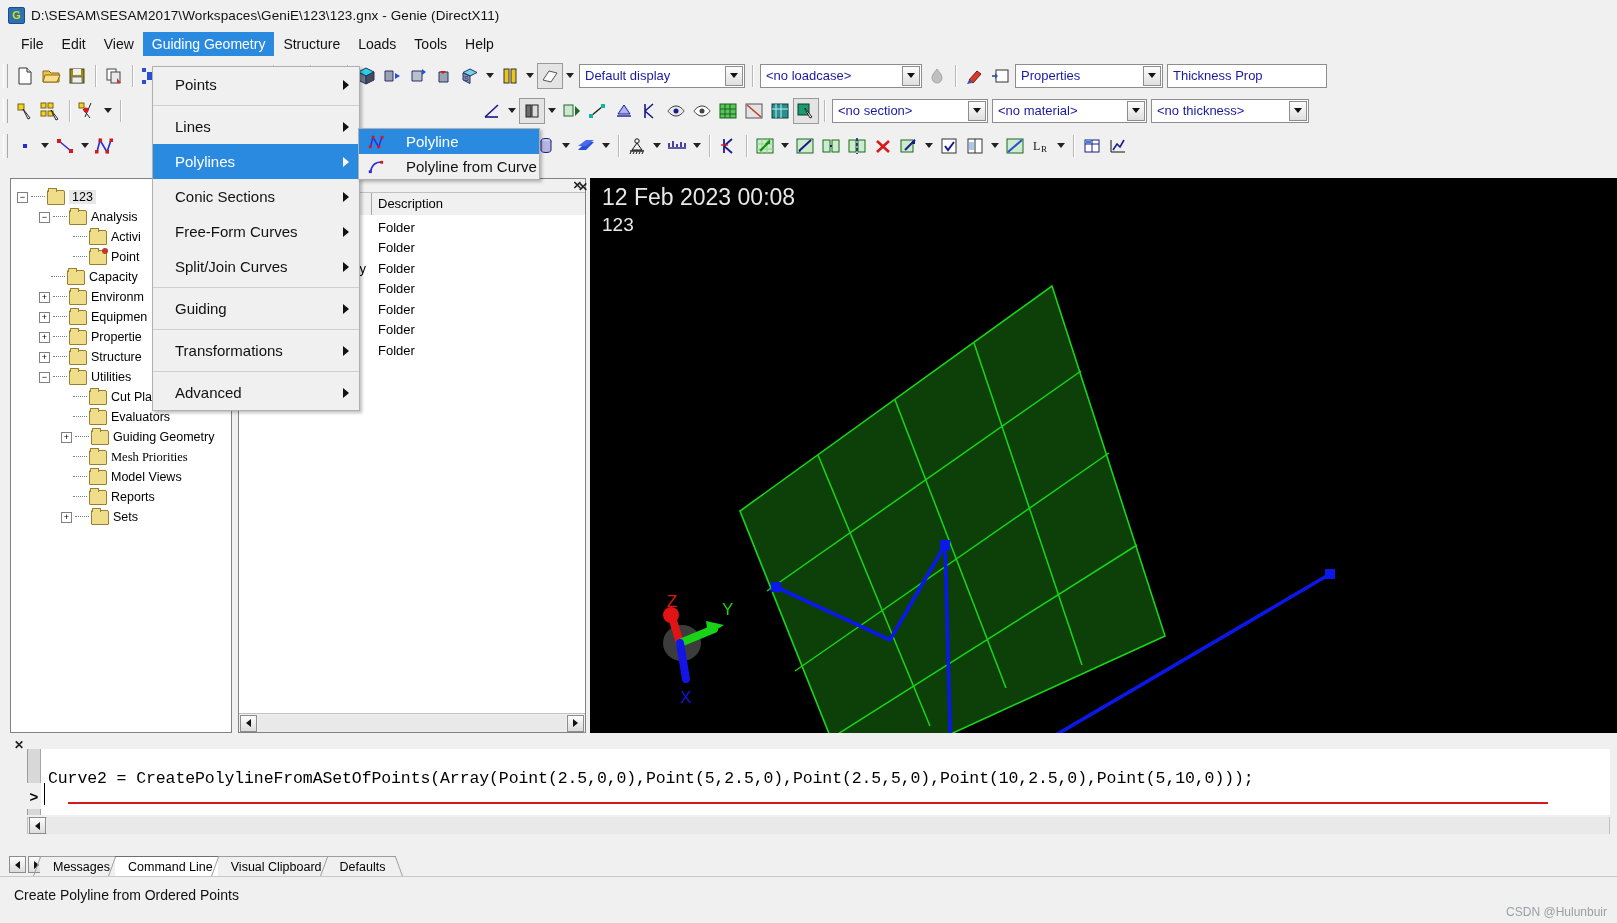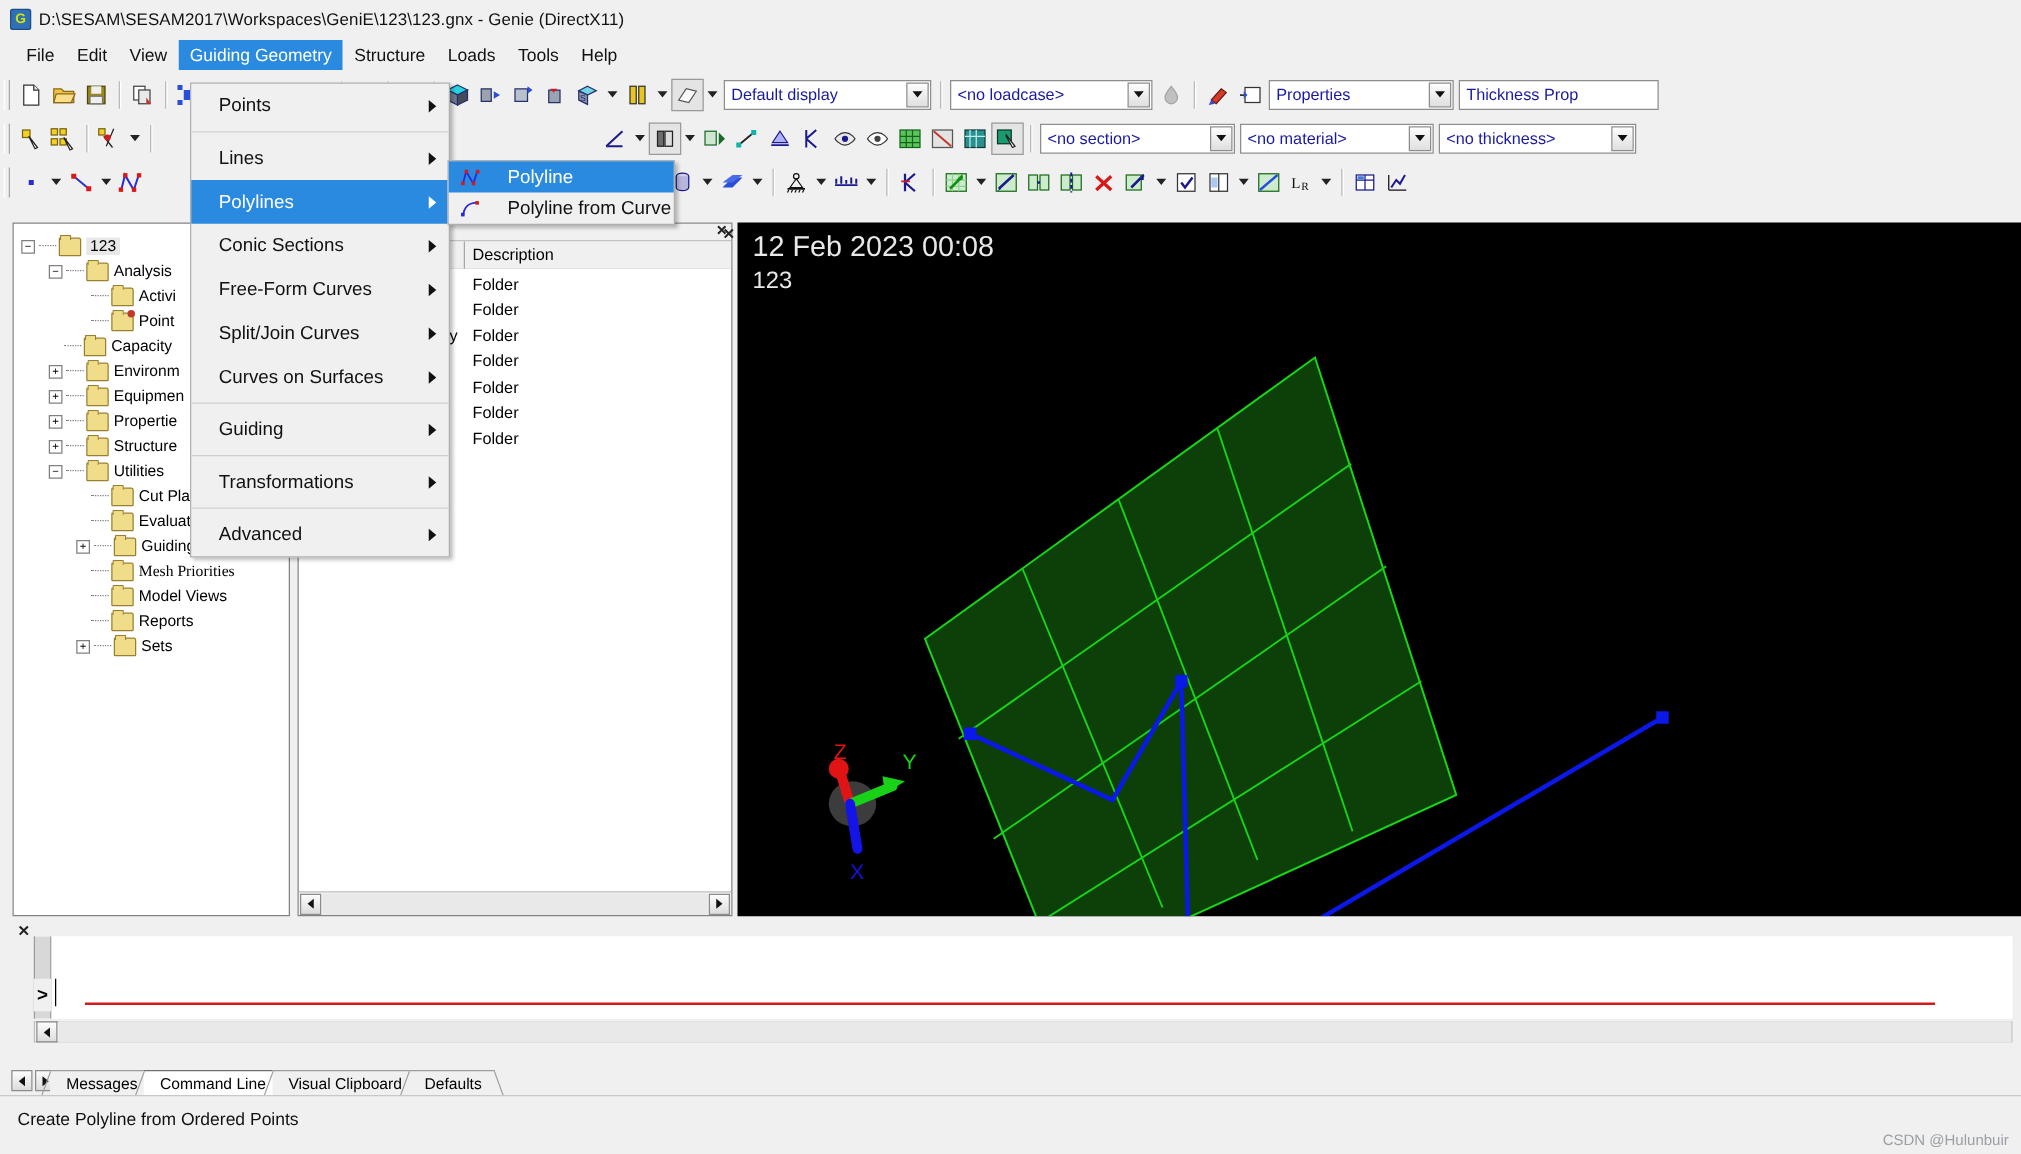--- a/index.html
+++ b/index.html
@@ -953,20 +953,21 @@
         <text x="0" y="60" font-size="17" fill="#1414e6" font-family="Liberation Sans, sans-serif">X</text>
       </g>
     </svg>
   </div>
   <div class="vp-close" style="position:absolute;left:578px;top:180px;font-size:12px;font-weight:bold;color:#222;">✕</div>
 
   <div class="dock">
     <div class="xclose">✕</div>
     <div class="cmdarea">
       <div class="cmdgrip"></div>
+      <div class="cmdtext">Curve2 = CreatePolylineFromASetOfPoints(Array(Point(2.5,0,0),Point(5,2.5,0),Point(2.5,5,0),Point(10,2.5,0),Point(5,10,0)));</div>
       <div class="cmdrule"></div>
     </div>
     <div class="cmdprompt">&gt;</div>
     <div class="cmdcaret"></div>
     <div class="dock-hscroll">
       <div class="sbbtn">
           <i class="l"></i>
         </div>
       <div class="sbtrack"></div>
     </div>
@@ -1015,24 +1016,20 @@
     <div class="row">
       <span>Conic Sections</span>
       <span class="sub"></span>
     </div>
     <div class="row">
       <span>Free-Form Curves</span>
       <span class="sub"></span>
     </div>
     <div class="row">
       <span>Split/Join Curves</span>
-      <span class="sub"></span>
-    </div>
-    <div class="row">
-      <span>Curves on Surfaces</span>
       <span class="sub"></span>
     </div>
     <div class="divider"></div>
     <div class="row">
       <span>Guiding</span>
       <span class="sub"></span>
     </div>
     <div class="divider"></div>
     <div class="row">
       <span>Transformations</span>

